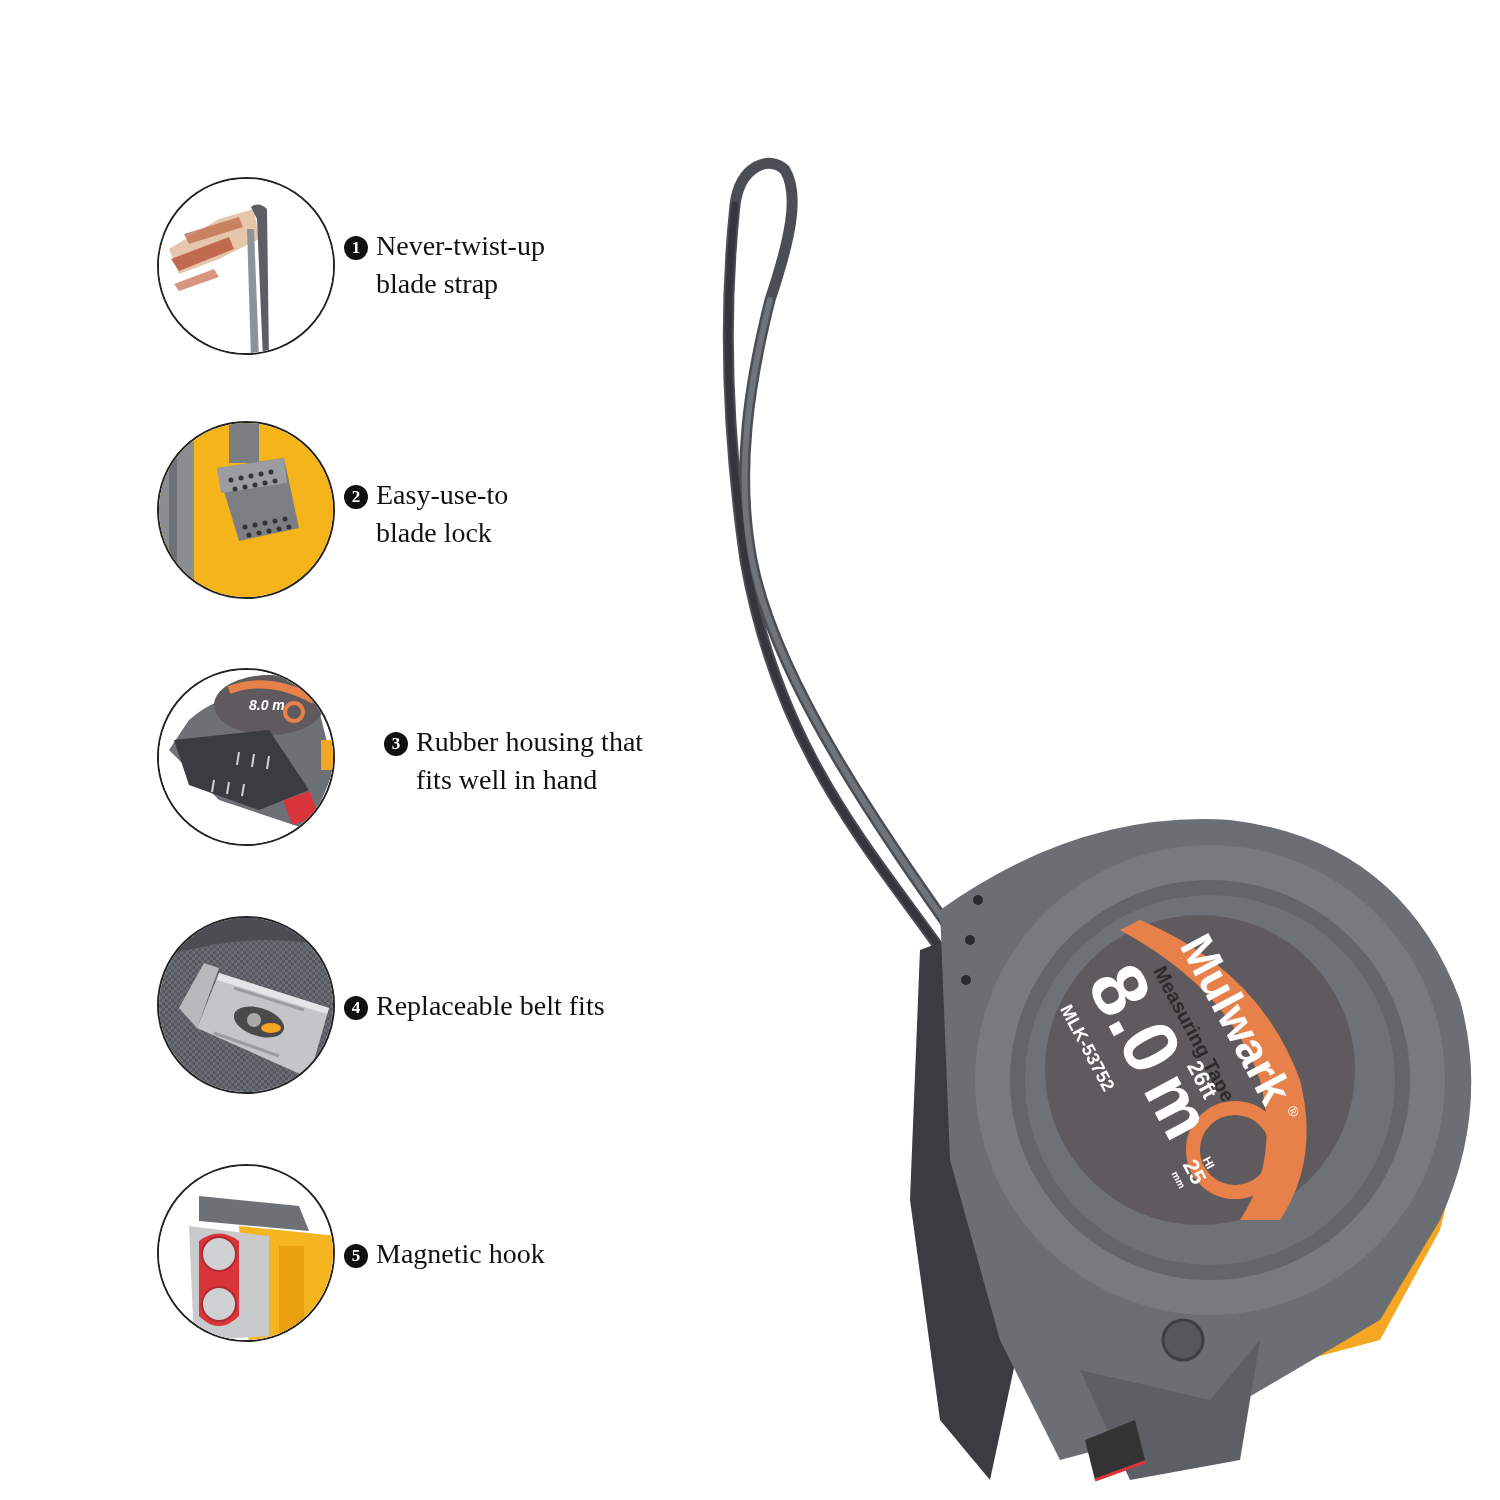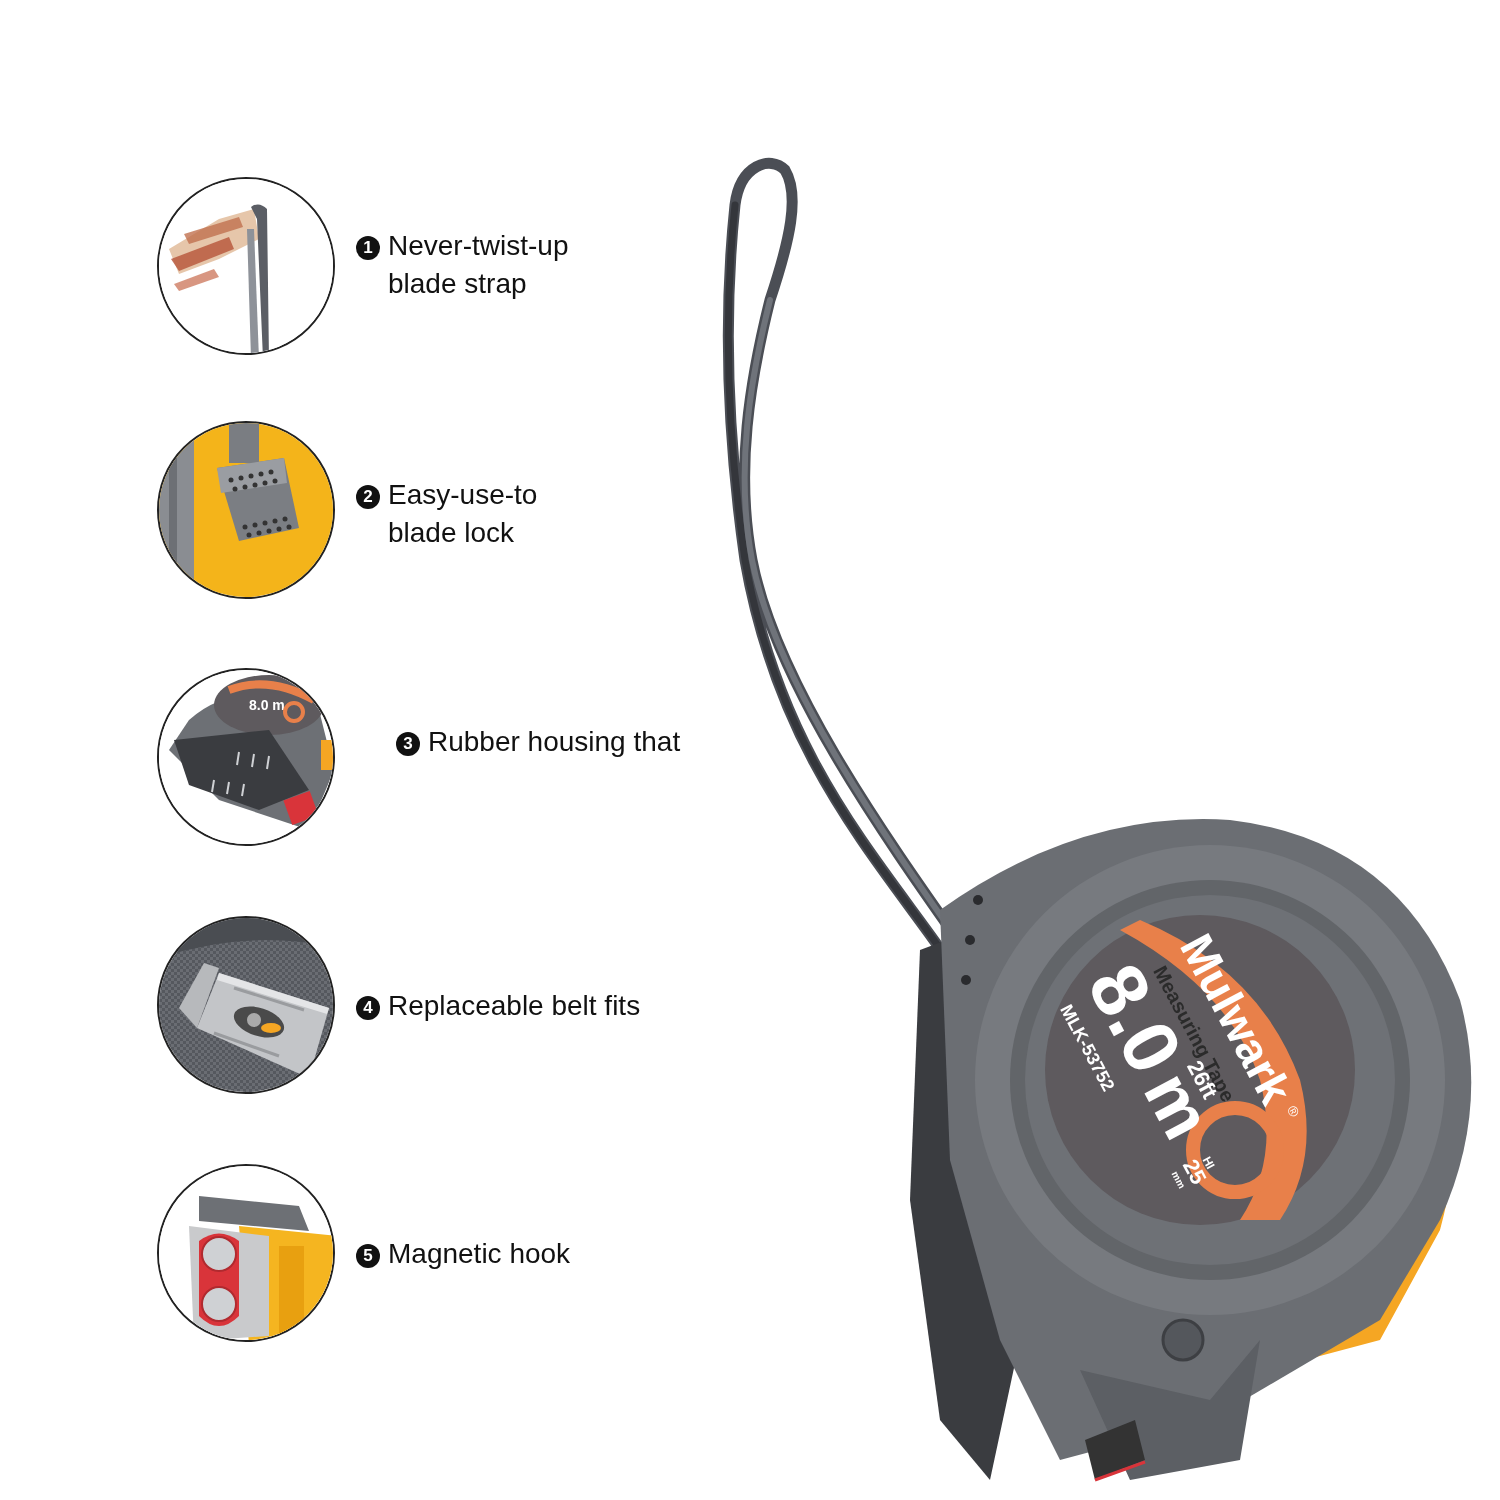--- a/index.html
+++ b/index.html
@@ -1,20 +1,20 @@
 <!DOCTYPE html>
 <html><head>
 <meta charset="utf-8">
 <style>
   html, body { margin: 0; padding: 0; background: #ffffff; }
   body { width: 1500px; height: 1500px; position: relative; overflow: hidden;
          font-family: "Liberation Sans", sans-serif; color: #111; }
   .thumb { position: absolute; left: 157px; width: 178px; height: 178px; border-radius: 50%;
-           border: 2px solid #222; overflow: hidden; background: #fff; box-sizing: border-box; }
-  .caption { position: absolute; left: 356px; font-size: 28px; line-height: 38px; color: #111; }
+           border: 2px solid #222; overflow: hidden; background: #fff; box-sizing: border-box; font-style: italic; }
+  .caption { position: absolute; left: 344px; font-size: 28px; line-height: 38px; color: #111; font-family: Liberation Serif, serif; }
   .caption .num { display: inline-block; width: 24px; height: 24px; border-radius: 50%;
                   background: #111; color: #fff; font-size: 17px; font-weight: bold;
                   text-align: center; line-height: 24px; margin-right: 8px; vertical-align: 2px; }
   .caption .line2 { display: block; padding-left: 32px; }
   #strap { position: absolute; left: 0; top: 0; }
   #tape { position: absolute; left: 880px; top: 780px; width: 620px; height: 720px; }
 </style>
 </head>
 <body>
 
@@ -87,20 +87,21 @@
       <line x1="55" y1="110" x2="53" y2="122"></line>
         <line x1="70" y1="112" x2="68" y2="124"></line>
         <line x1="85" y1="114" x2="83" y2="126"></line>
     </g>
     <rect x="128" y="125" width="28" height="26" fill="#d9343a" transform="rotate(-20 142 138)"></rect>
     <rect x="162" y="70" width="12" height="30" fill="#f5a623"></rect>
   </svg>
 </div>
 <div class="caption" style="top:723px;margin-left:40px;">
   <span class="num">3</span><span>Rubber housing that</span>
+  <span class="line2">fits well in hand</span>
 </div>
 
 <div class="thumb" style="top:916px;">
   <svg width="178" height="178" viewBox="0 0 178 178">
     <defs>
       <pattern id="carbon" width="6" height="6" patternUnits="userSpaceOnUse">
         <rect width="6" height="6" fill="#55585e"></rect>
         <rect width="3" height="3" fill="#6a6d73"></rect>
         <rect x="3" y="3" width="3" height="3" fill="#6a6d73"></rect>
       </pattern>

